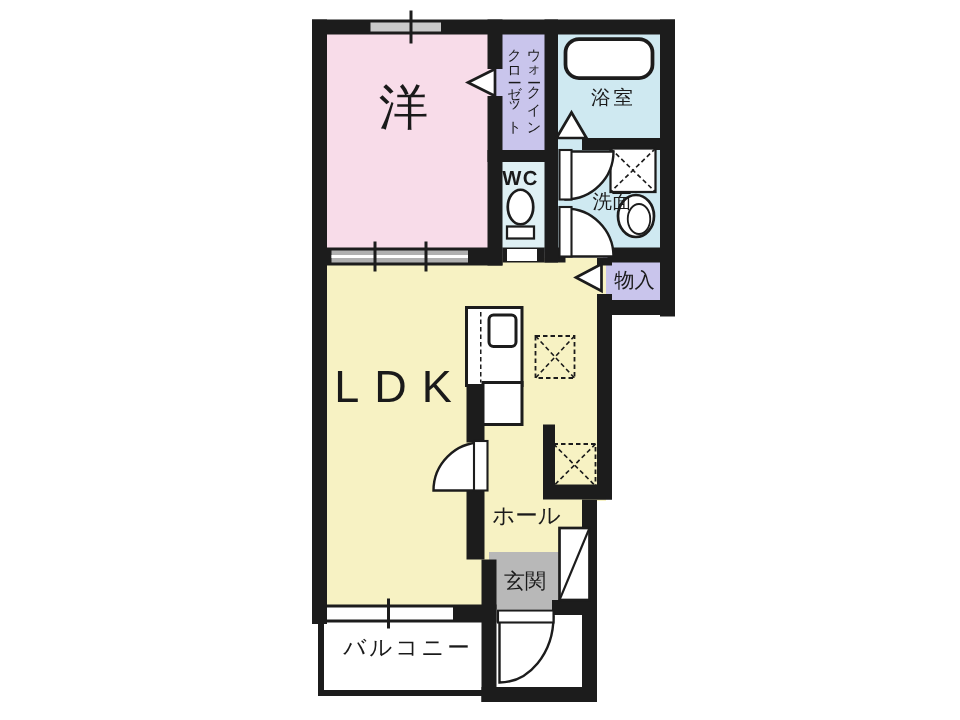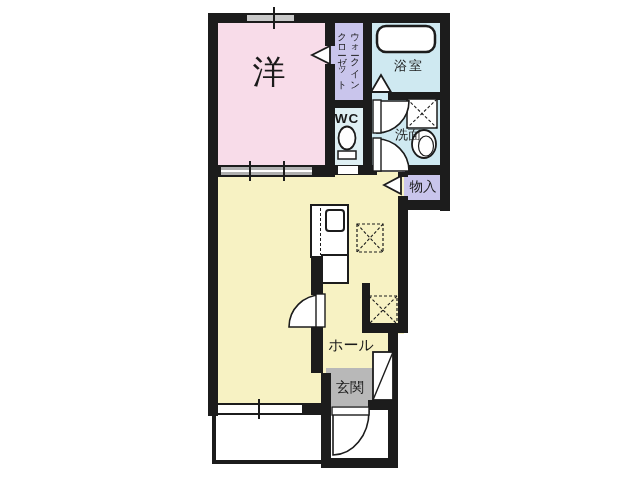--- a/index.html
+++ b/index.html
@@ -132,25 +132,27 @@
       <rect x="332" y="407" width="37" height="8" fill="#ffffff" stroke="#1c1c1c" stroke-width="1.4"></rect>
     </g>
 
     <g>
       <rect x="373" y="352" width="20" height="48" fill="#ffffff" stroke="#1c1c1c" stroke-width="1.8"></rect>
       <line x1="393" y1="352" x2="373" y2="400" stroke="#1c1c1c" stroke-width="1.4"></line>
     </g>
   </svg>
 
   <div class="label" style="left:269px;top:71px;font-size:33px;">洋</div>
+  <div class="label" style="left:267px;top:259px;font-size:30px;letter-spacing:10px;font-weight:500;">LDK</div>
   <div class="label" style="left:409px;top:65px;font-size:13px;letter-spacing:2px;">浴室</div>
   <div class="label" style="left:347px;top:119px;font-size:13.5px;font-weight:600;letter-spacing:1px;">WC</div>
   <div class="label" style="left:408px;top:134px;font-size:13px;">洗面</div>
   <div class="label" style="left:423px;top:187px;font-size:13.5px;">物入</div>
   <div class="label" style="left:351px;top:344px;font-size:15px;">ホール</div>
   <div class="label" style="left:350px;top:387px;font-size:14px;">玄関</div>
+  <div class="label" style="left:272px;top:432px;font-size:15px;letter-spacing:2px;">バルコニー</div>
 
   <div class="vtext" style="left:336px;top:26px;height:78px;">
     <span>ウォークイン</span>
     <span>クローゼット</span>
   </div>
 
 </div>
 
 </body></html>

